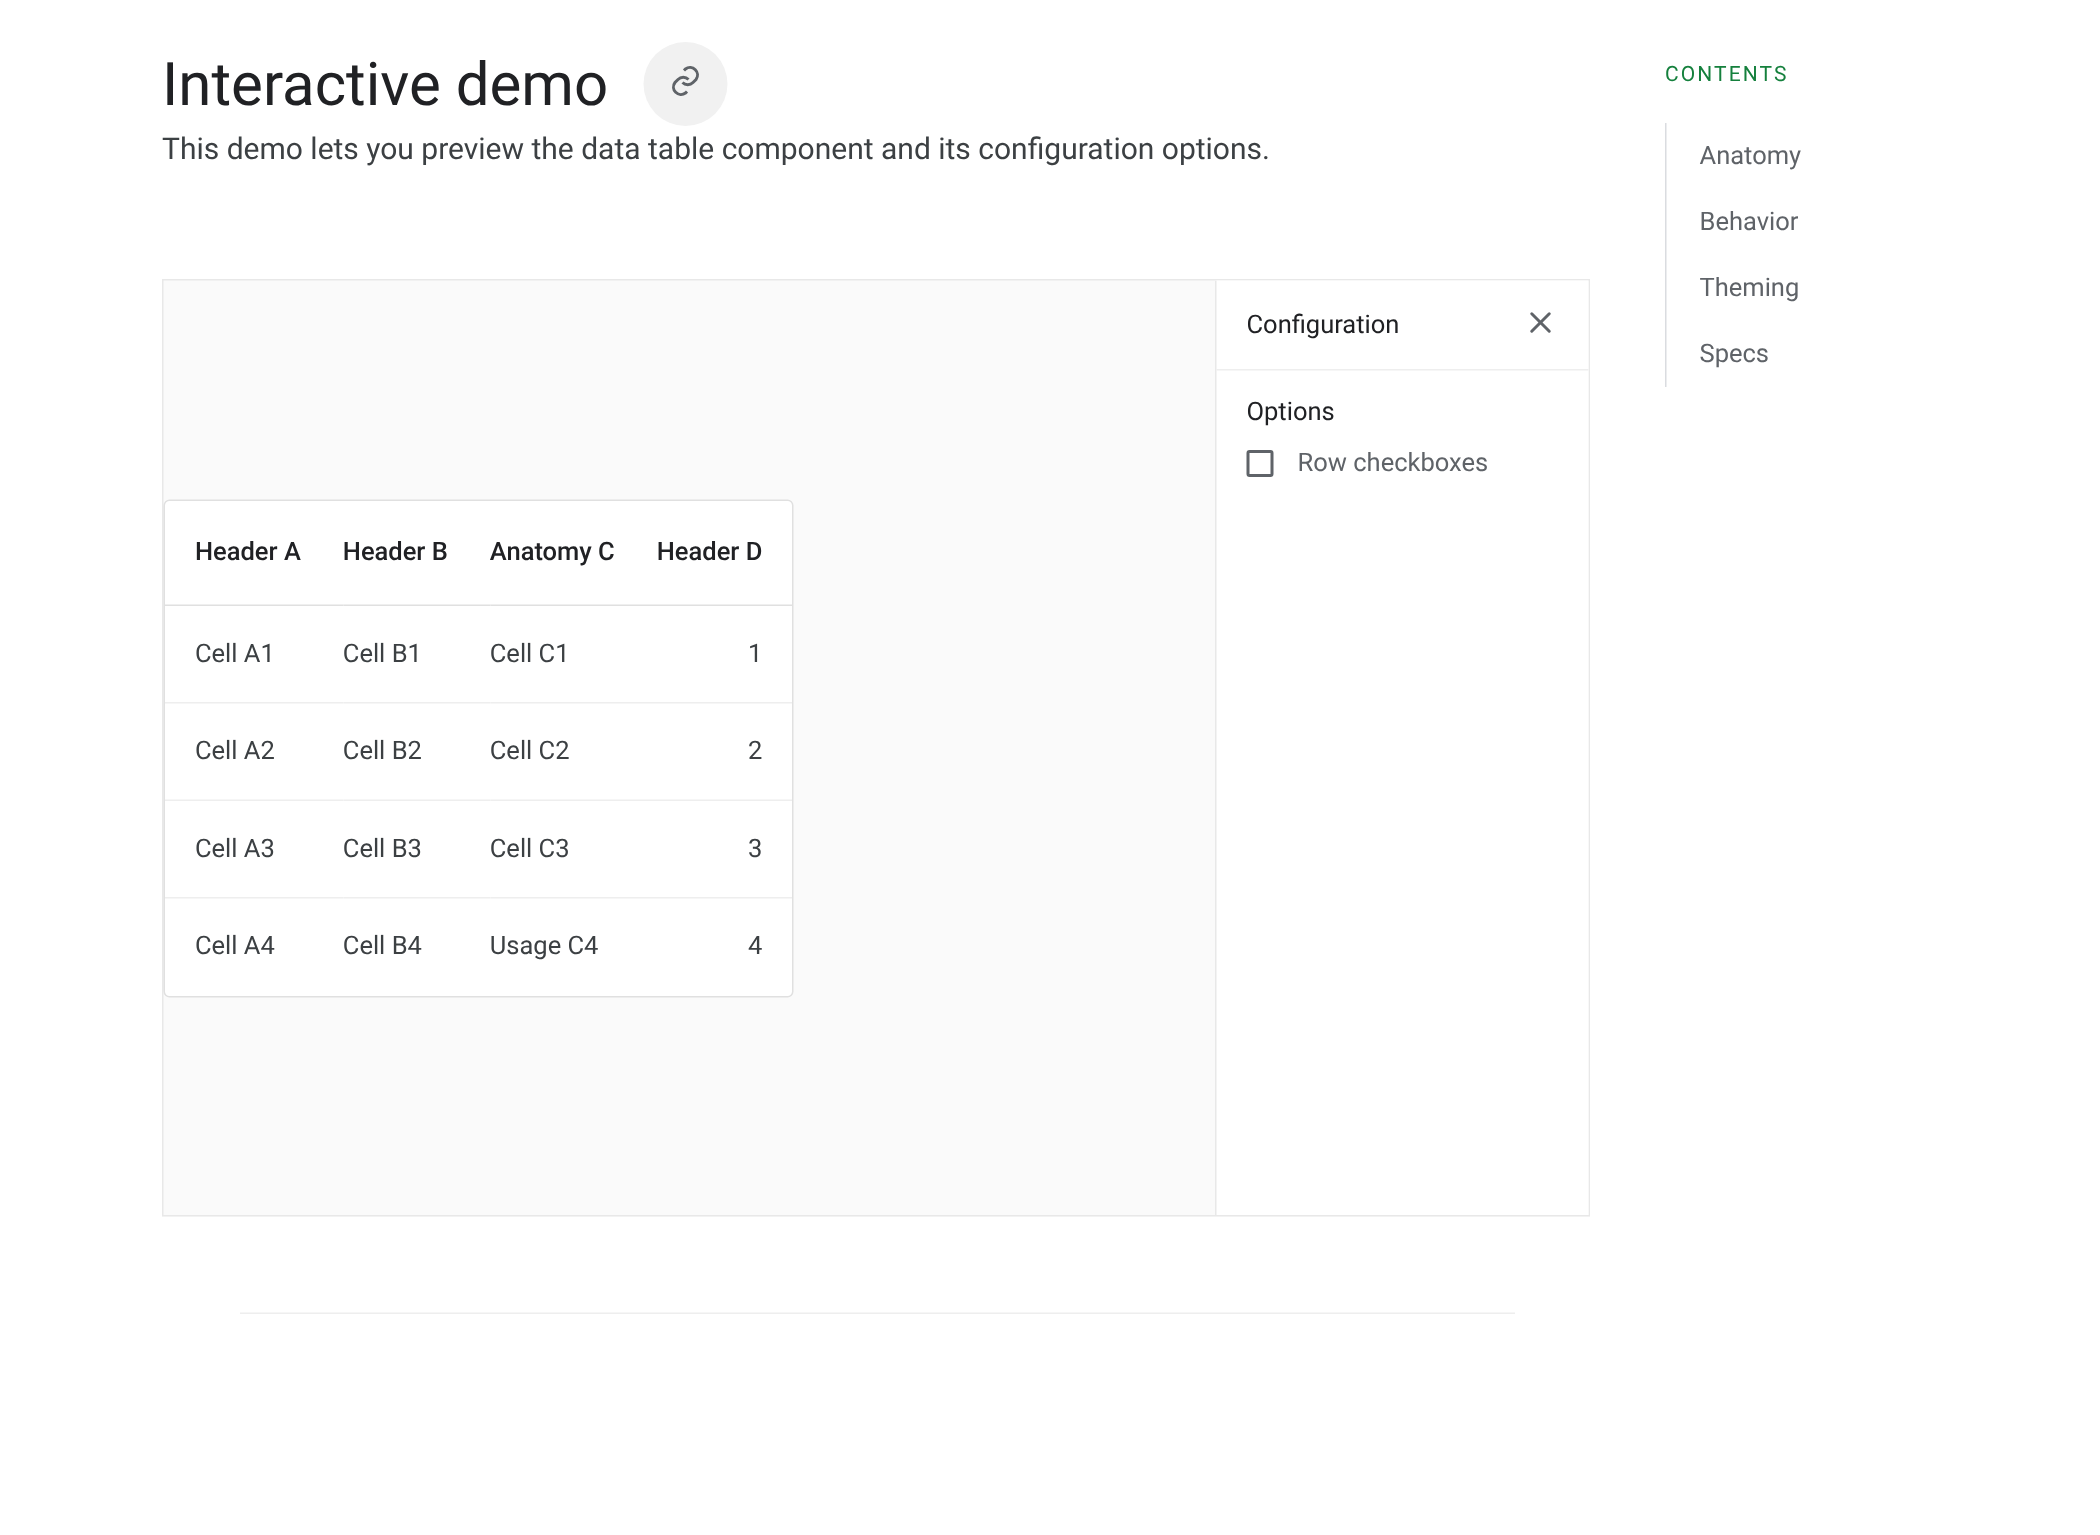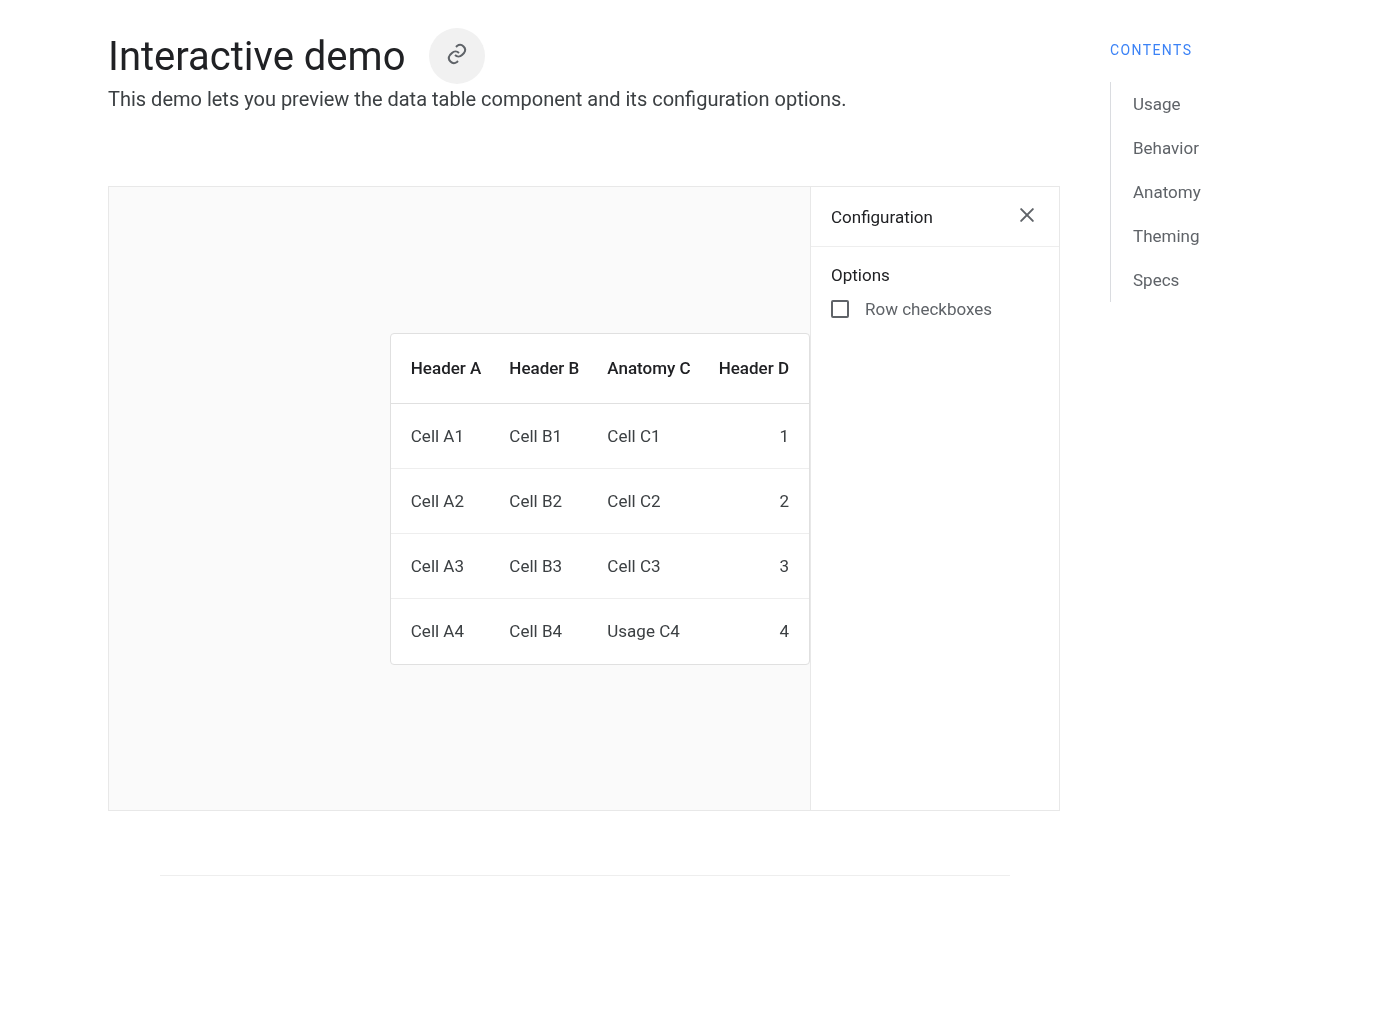--- a/index.html
+++ b/index.html
@@ -48,21 +48,21 @@
     width: 952px;
     height: 625px;
     border: 1px solid #e8e8e8;
     display: flex;
     background: #fafafa;
   }
   .preview-area {
     flex: 1;
     display: flex;
     align-items: center;
-    justify-content: flex-end;
+    justify-content: flex-start;
   }
   .datatable {
     background: #fff;
     border: 1px solid #e0e0e0;
     border-radius: 4px;
     overflow: hidden;
   }
   .datatable table { border-collapse: collapse; }
   .datatable th, .datatable td {
     text-align: left;
@@ -84,20 +84,21 @@
     border-top: 1px solid #eeeeee;
   }
   .datatable tbody tr:first-child td { border-top: none; }
 
   .config-panel {
     width: 249px;
     border-left: 1px solid #e8e8e8;
     background: #fff;
     display: flex;
     flex-direction: column;
+    margin-left: 31px;
   }
   .config-header {
     height: 60px;
     padding: 0 16px 0 20px;
     display: flex;
     align-items: center;
     justify-content: space-between;
     border-bottom: 1px solid #eeeeee;
   }
   .config-header-title {
@@ -133,21 +134,21 @@
   
   .toc {
     margin-left: 50px;
     padding: 18px 0 0 0;
     width: 200px;
   }
   .toc-title {
     font-size: 14px;
     letter-spacing: 1.4px;
     text-transform: uppercase;
-    color: #3b82f6;
+    color: #15803d;
     margin-bottom: 24px;
   }
   .toc-list {
     border-left: 1px solid #dadce0;
   }
   .toc-item {
     display: block;
     padding: 12px 0 12px 22px;
     font-size: 17px;
     color: #5f6368;
@@ -244,20 +245,19 @@
         </div>
       </div>
     </div>
 
     <hr class="footer-rule">
   </div>
 
   <aside class="toc">
     <div class="toc-title">Contents</div>
     <nav class="toc-list">
-      <a class="toc-item">Usage</a>
+      <a class="toc-item">Anatomy</a>
       <a class="toc-item">Behavior</a>
-      <a class="toc-item">Anatomy</a>
       <a class="toc-item">Theming</a>
       <a class="toc-item">Specs</a>
     </nav>
   </aside>
 </div>
 
 </body></html>

